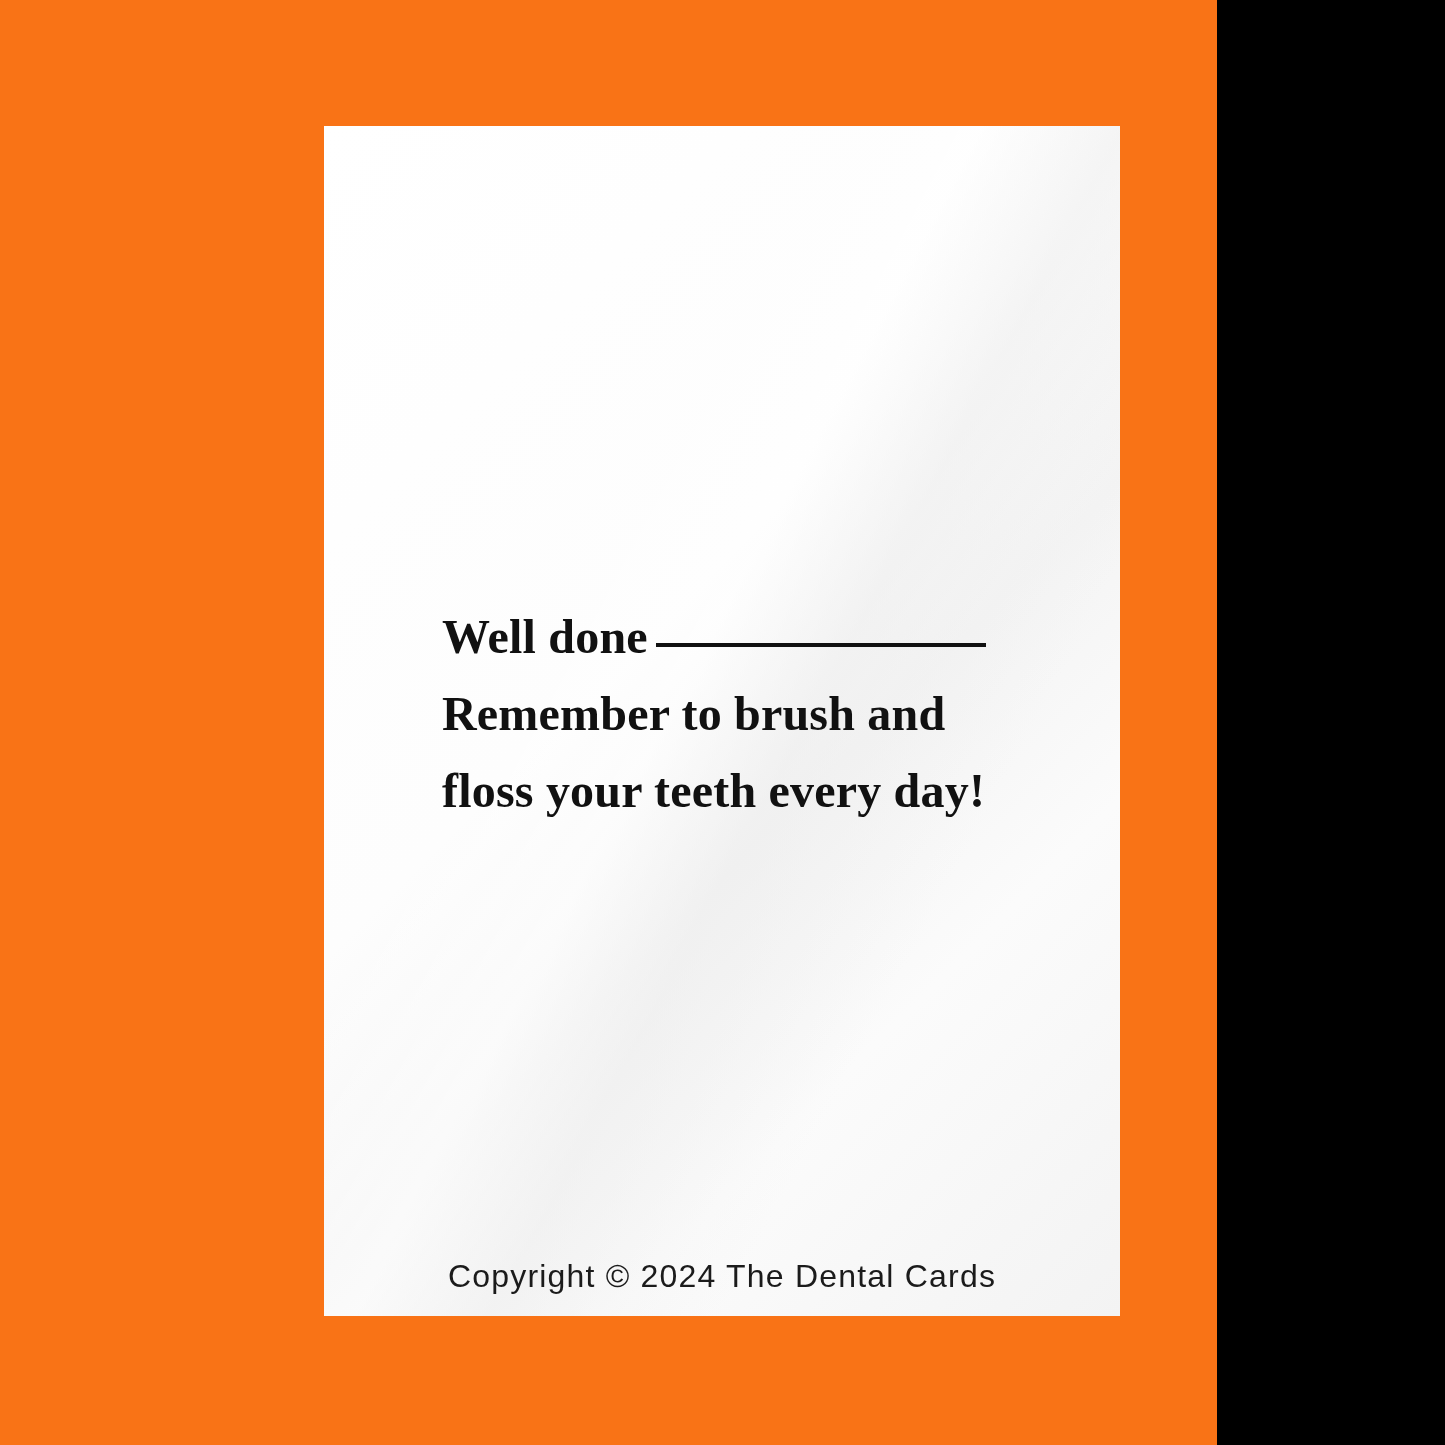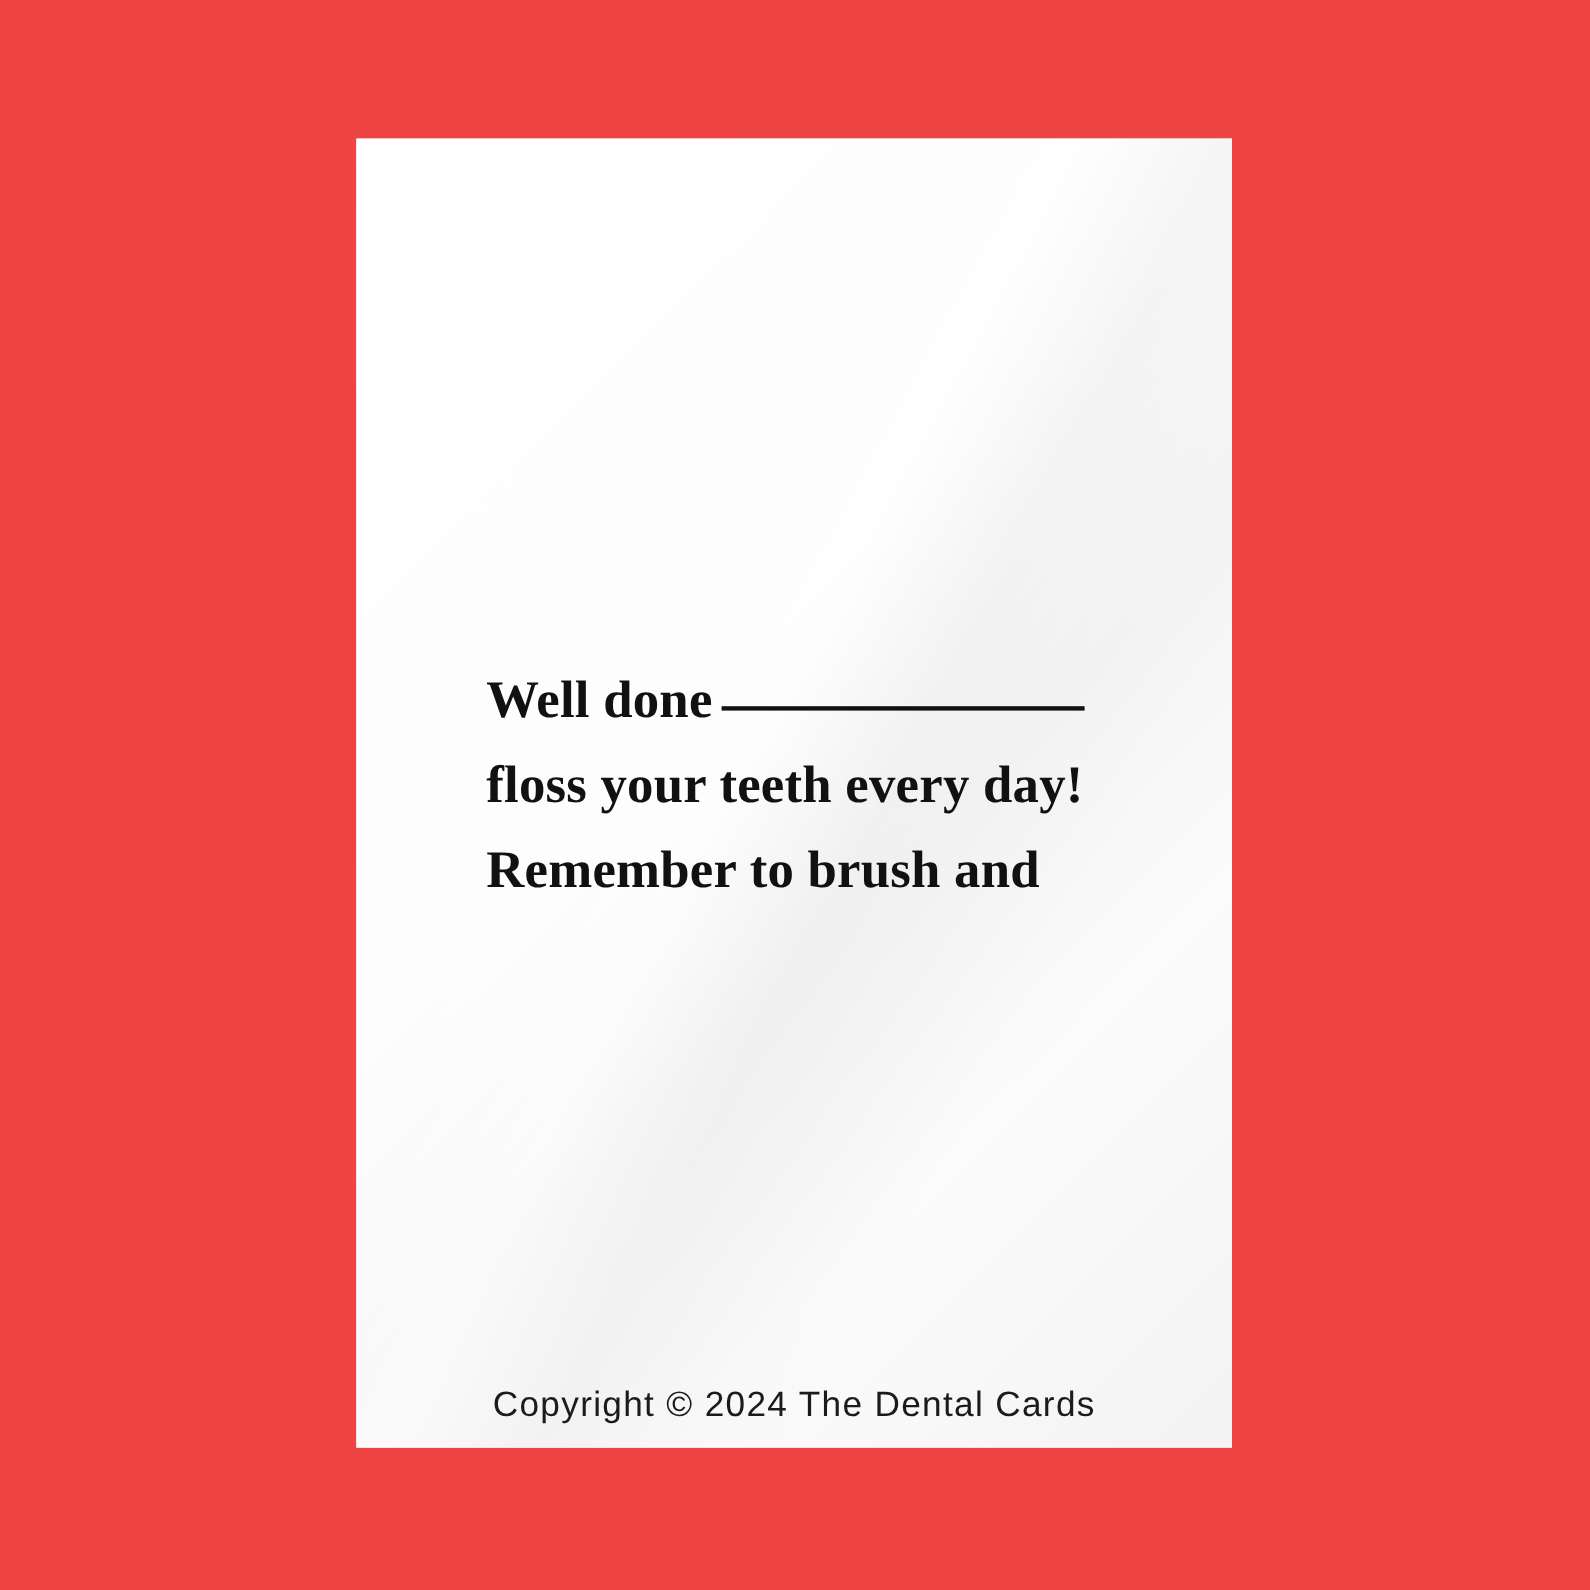--- a/index.html
+++ b/index.html
@@ -8,23 +8,23 @@
     background: #000000;
   }
   body {
     width: 1445px;
     height: 1445px;
     overflow: hidden;
     font-family: "Liberation Serif", serif;
   }
   .stage {
     position: relative;
-    width: 1445px;
+    width: 1217px;
     height: 1445px;
-    background: #ef4444;
+    background: #f97316;
   }
   .card {
     position: absolute;
     left: 324px;
     top: 126px;
     width: 796px;
     height: 1190px;
     background: #ffffff;
     background-image: linear-gradient(135deg, #ffffff 0%, #fdfdfd 42%, #f4f4f4 58%, #fbfbfb 74%, #f3f3f3 100%);
     box-shadow: 0 0 0 0 rgba(0,0,0,0);
@@ -74,20 +74,20 @@
   }
 </style>
 </head>
 <body>
 
 <div class="stage">
   <div class="card">
 
     <div class="message">
       <div class="line"><span>Well done</span><span class="blank"></span></div>
+      <div class="line">Remember to brush and</div>
       <div class="line">floss your teeth every day!</div>
-      <div class="line">Remember to brush and</div>
     </div>
 
     <div class="copyright">Copyright © 2024 The Dental Cards</div>
 
   </div>
 </div>
 
 </body></html>

